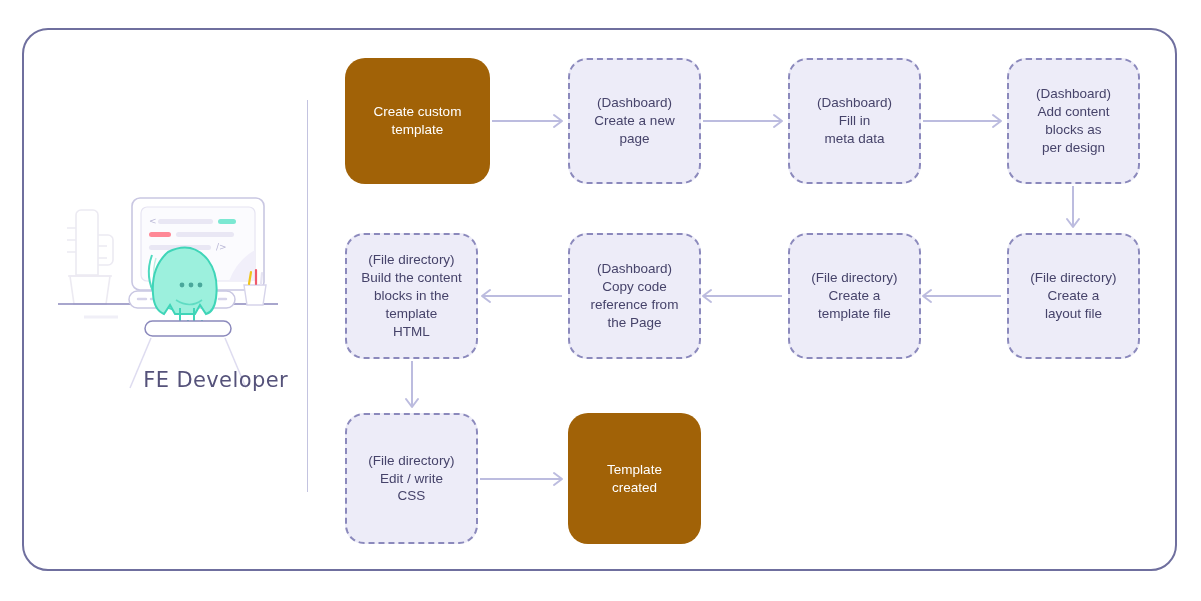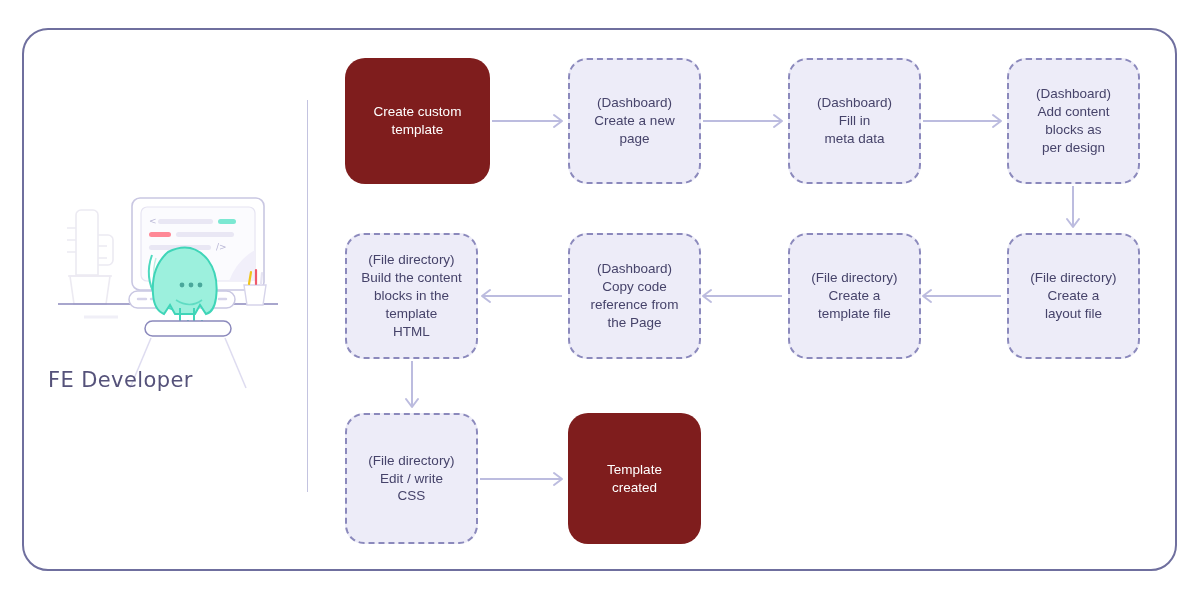--- a/index.html
+++ b/index.html
@@ -44,39 +44,39 @@
     left: 48px;
     top: 180px;
     width: 240px;
     height: 225px;
   }
   #illus-caption {
     position: absolute;
     left: 48px;
     top: 368px;
     width: 240px;
-    text-align: left;
+    text-align: right;
     font-size: 21px;
     letter-spacing: .4px;
     color: #55527a;
     font-family: "DejaVu Sans", sans-serif;
   }
   
   .node {
     position: absolute;
     box-sizing: border-box;
     display: flex;
     align-items: center;
     justify-content: center;
     text-align: center;
     line-height: 1.32;
     white-space: pre-line;
   }
   .node.solid {
-    background: #7f1d1d;
+    background: #a16207;
     color: #ffffff;
     border-radius: 20px;
     font-size: 13.5px;
   }
   .node.dashed {
     background: #edecf8;
     color: #46436a;
     border: 2px dashed #8b89bc;
     border-radius: 19px;
     font-size: 13.5px;

